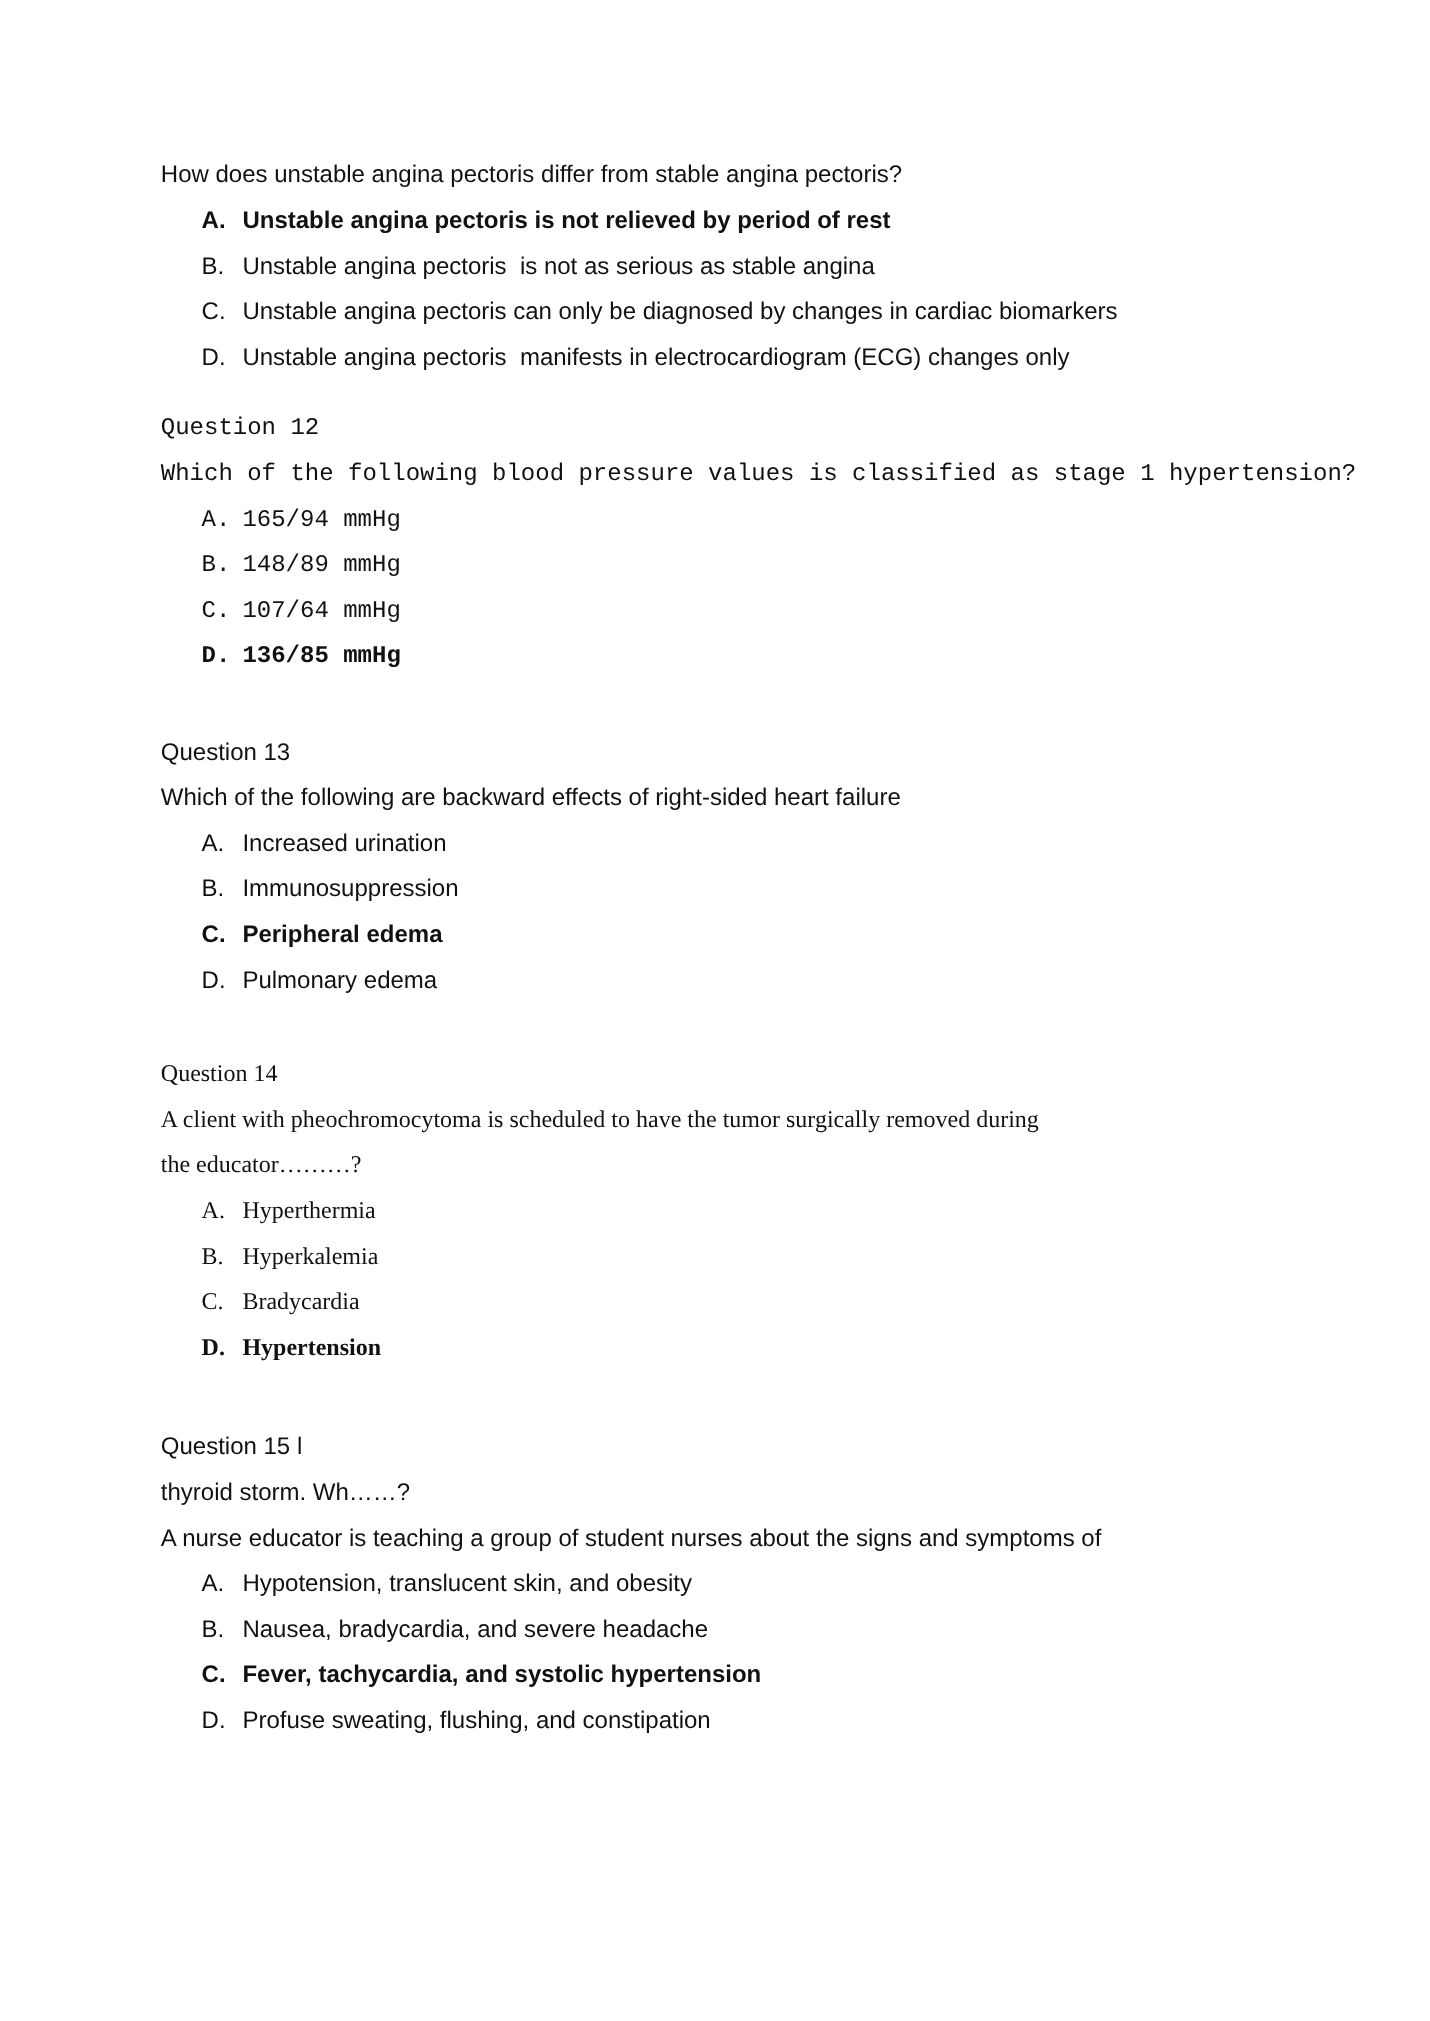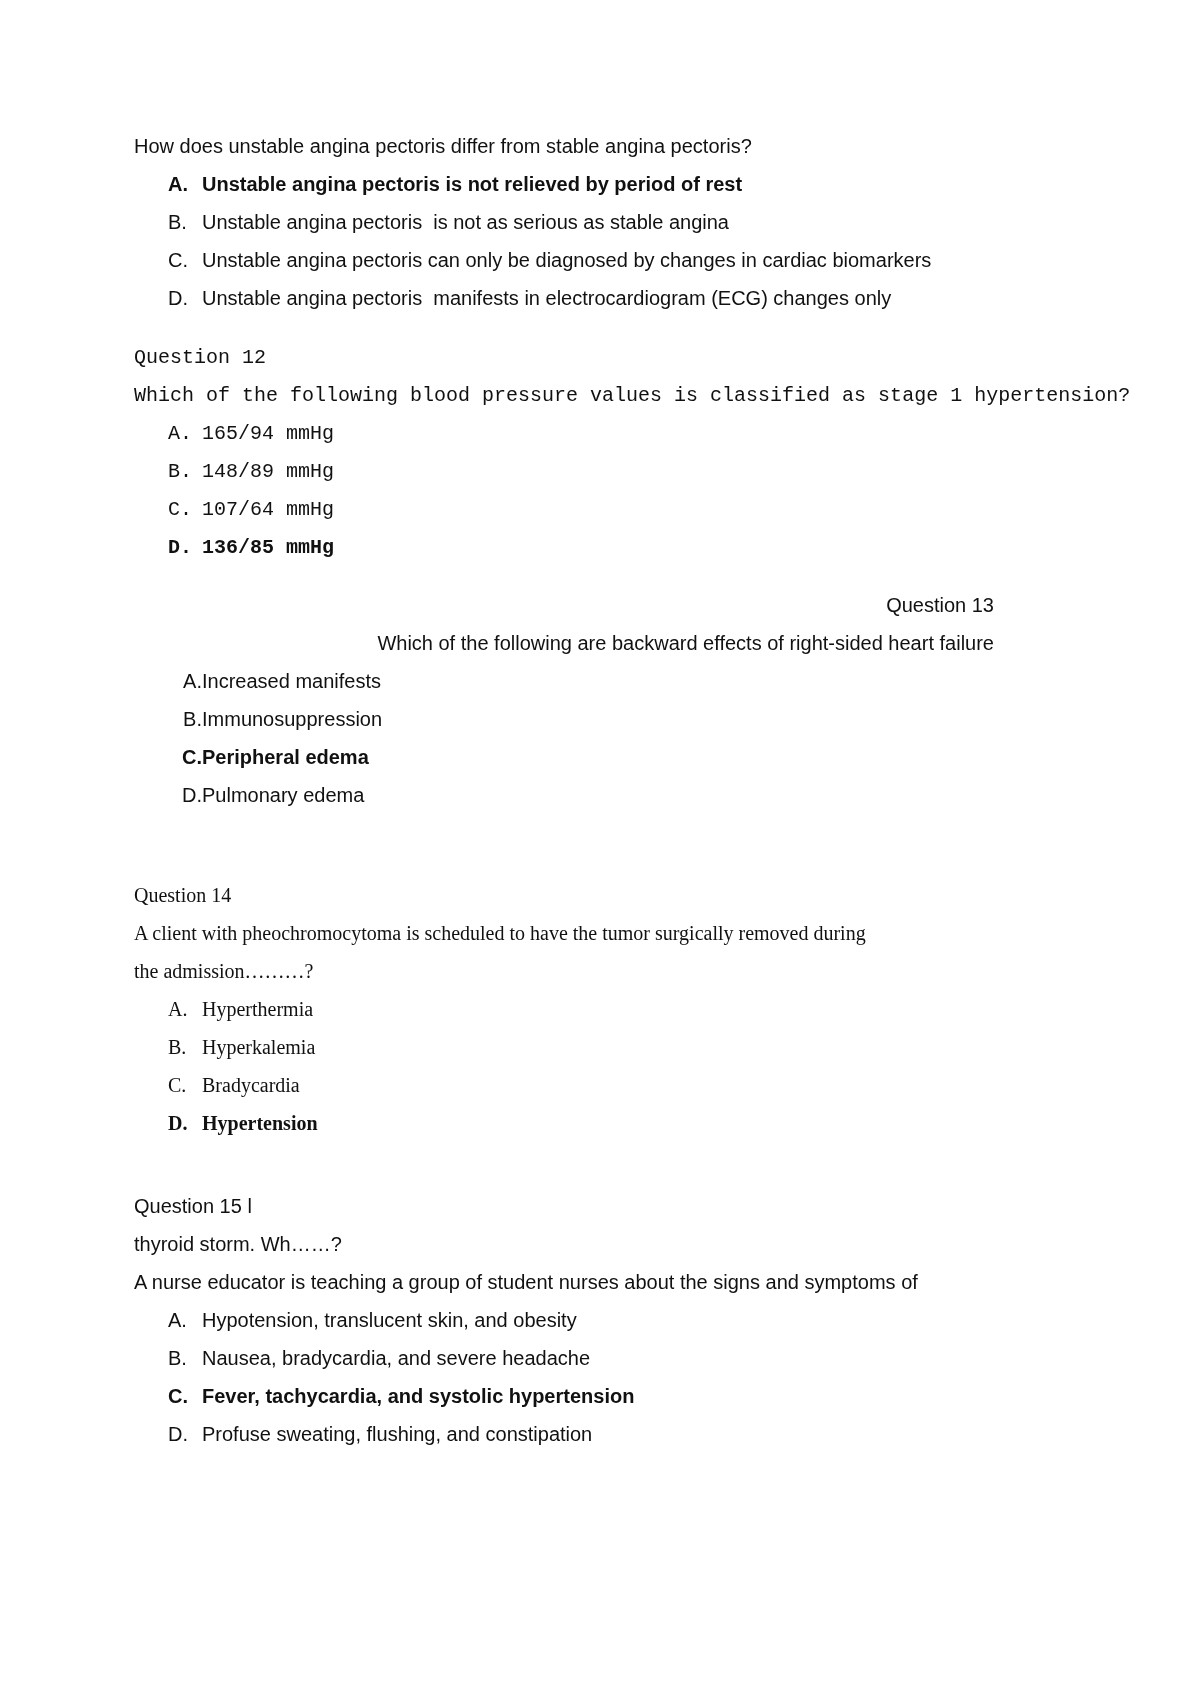--- a/index.html
+++ b/index.html
@@ -24,32 +24,32 @@
       <div class="line opt"><span class="letter">D.</span><span>Unstable angina pectoris  manifests in electrocardiogram (ECG) changes only</span></div>
     </div>
   <div class="q" style="top:339px;font-family:Liberation Mono, monospace;">
       <div class="line">Question 12</div>
       <div class="line">Which of the following blood pressure values is classified as stage 1 hypertension?</div>
       <div class="line opt"><span class="letter">A.</span><span>165/94 mmHg</span></div>
       <div class="line opt"><span class="letter">B.</span><span>148/89 mmHg</span></div>
       <div class="line opt"><span class="letter">C.</span><span>107/64 mmHg</span></div>
       <div class="line opt bold"><span class="letter">D.</span><span>136/85 mmHg</span></div>
     </div>
-  <div class="q" style="top:586px;text-align:right;">
+  <div class="q" style="top:608px;">
       <div class="line">Question 13</div>
       <div class="line">Which of the following are backward effects of right-sided heart failure</div>
-      <div class="line opt"><span class="letter">A.</span><span>Increased manifests</span></div>
+      <div class="line opt"><span class="letter">A.</span><span>Increased urination</span></div>
       <div class="line opt"><span class="letter">B.</span><span>Immunosuppression</span></div>
       <div class="line opt bold"><span class="letter">C.</span><span>Peripheral edema</span></div>
       <div class="line opt"><span class="letter">D.</span><span>Pulmonary edema</span></div>
     </div>
   <div class="q" style="top:876px;font-family:Liberation Serif, serif;">
       <div class="line">Question 14</div>
       <div class="line">A client with pheochromocytoma is scheduled to have the tumor surgically removed during</div>
-      <div class="line">the admission………?</div>
+      <div class="line">the educator………?</div>
       <div class="line opt"><span class="letter">A.</span><span>Hyperthermia</span></div>
       <div class="line opt"><span class="letter">B.</span><span>Hyperkalemia</span></div>
       <div class="line opt"><span class="letter">C.</span><span>Bradycardia</span></div>
       <div class="line opt bold"><span class="letter">D.</span><span>Hypertension</span></div>
     </div>
   <div class="q" style="top:1187px;">
       <div class="line">Question 15 l</div>
       <div class="line">thyroid storm. Wh……?</div>
       <div class="line">A nurse educator is teaching a group of student nurses about the signs and symptoms of</div>
       <div class="line opt"><span class="letter">A.</span><span>Hypotension, translucent skin, and obesity</span></div>

